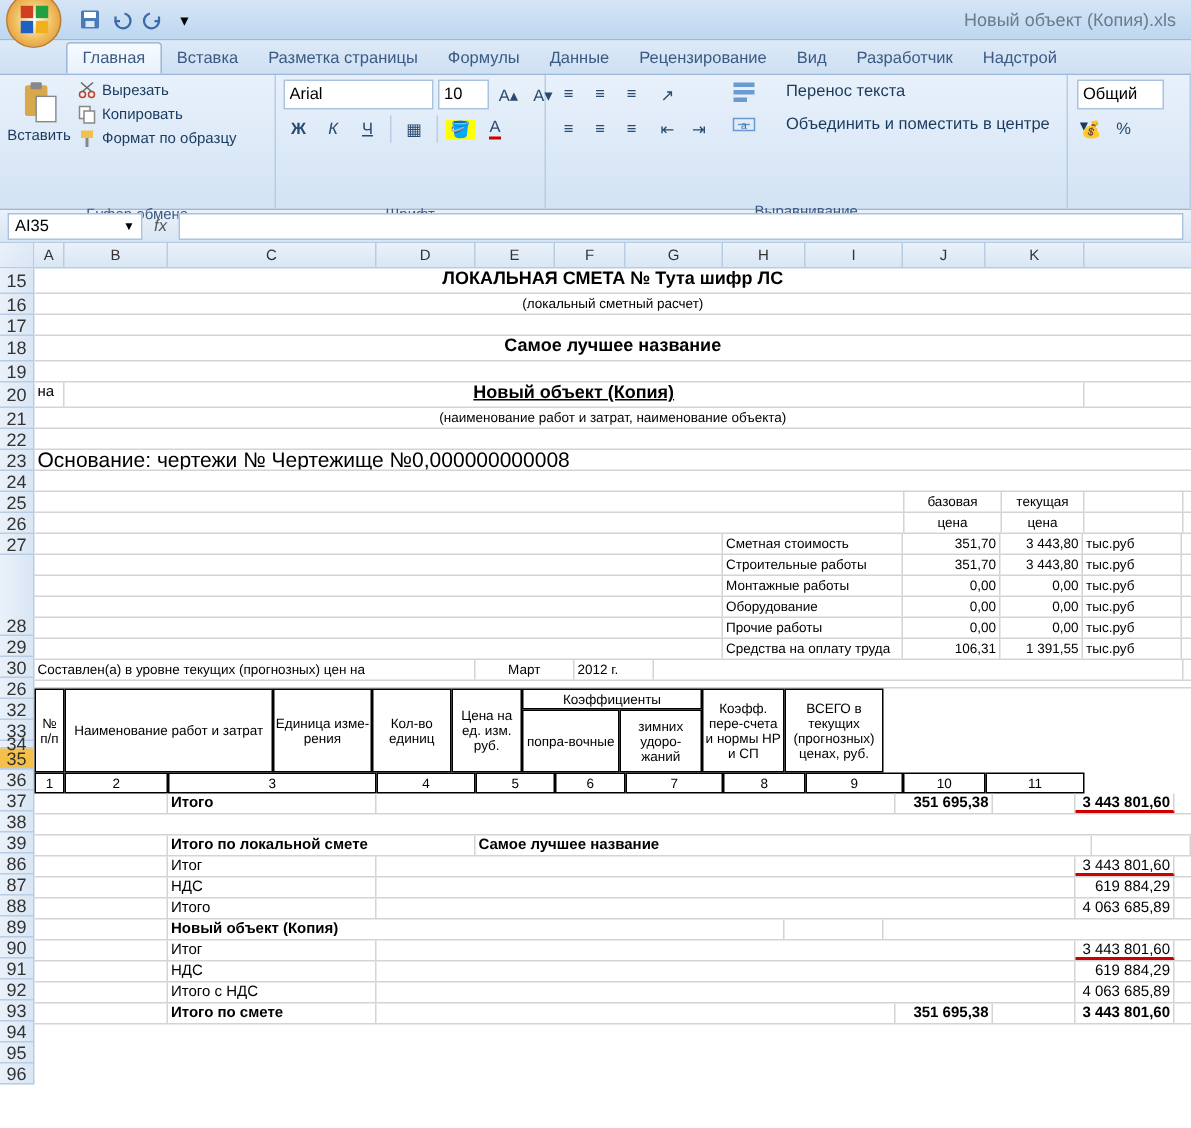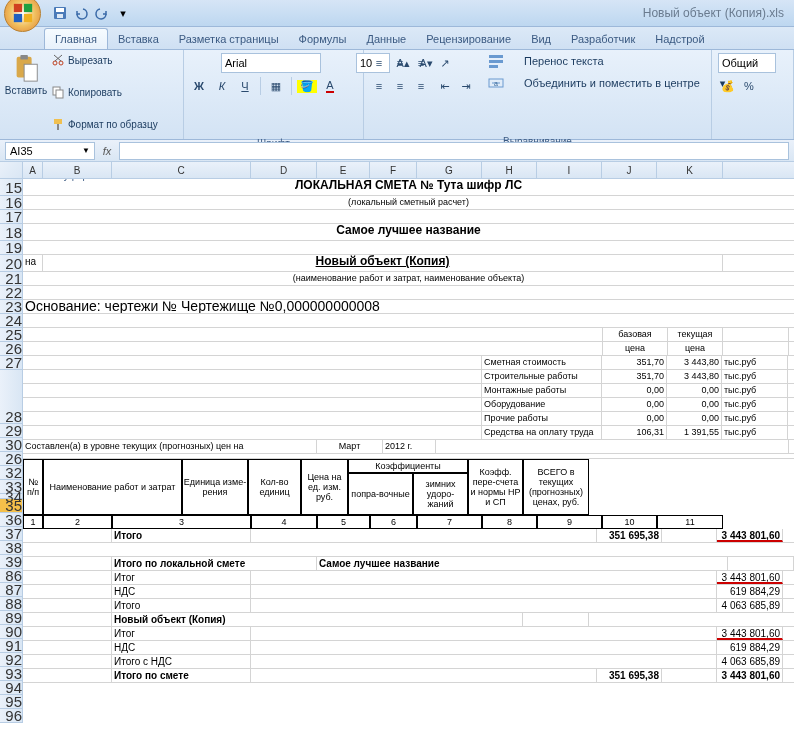--- a/index.html
+++ b/index.html
@@ -12,42 +12,42 @@
 .titlebar-title { position: absolute; right: 10px; color: #6a7b8f; font-size: 12px; }
 .tabs { height: 23px; background: linear-gradient(#dce9f7,#cfe0f3); display: flex; align-items: flex-end; padding-left: 44px; border-bottom: 1px solid #9db8d9; }
 .tab { padding: 4px 10px; font-size: 11px; color: #3b5a82; cursor: pointer; }
 .tab.active { background: linear-gradient(#f6fbff,#e8f1fb); border: 1px solid #9db8d9; border-bottom: none; border-radius: 3px 3px 0 0; }
 .ribbon { height: 90px; background: linear-gradient(#e8f1fb,#d3e3f4); display: flex; border-bottom: 1px solid #9db8d9; }
 .group { border-right: 1px solid #b8cde4; padding: 3px 5px; display: flex; flex-direction: column; justify-content: space-between; }
 .group-label { text-align: center; font-size: 10px; color: #3b5a82; padding: 1px 0; margin-top: 38px; }
 .group-body { flex: 1; display: flex; align-items: flex-start; }
 .paste-btn { display: flex; flex-direction: column; align-items: center; gap: 2px; width: 42px; font-size: 10px; color: #1a3a5e; }
 .paste-btn svg { width: 30px; height: 30px; }
-.clip-side { display: flex; flex-direction: column; gap: 18px; margin-left: 4px; font-size: 10px; color: #1a3a5e; }
+.clip-side { display: flex; flex-direction: column; gap: 2px; margin-left: 4px; font-size: 10px; color: #1a3a5e; }
 .clip-side div { display: flex; align-items: center; gap: 3px; }
 .font-row { display: flex; align-items: center; gap: 3px; margin-bottom: 3px; }
-.font-sel { border: 1px solid #a9c2dd; background: #fff; font-size: 11px; padding: 1px 3px; height: 20px; margin-left: 32px; }
+.font-sel { border: 1px solid #a9c2dd; background: #fff; font-size: 11px; padding: 1px 3px; height: 20px; }
 .font-name { width: 100px; }
 .font-size { width: 34px; }
 .btn-sm { width: 20px; height: 20px; border: 1px solid transparent; display: inline-flex; align-items: center; justify-content: center; font-size: 11px; color: #2a4a6e; border-radius: 2px; }
 .sep { width: 1px; height: 18px; background: #b8cde4; margin: 0 2px; }
 .align-col { display: flex; flex-direction: column; gap: 3px; }
 .align-row { display: flex; gap: 1px; }
 .wrap-row { display: flex; align-items: center; gap: 20px; font-size: 11px; color: #1a3a5e; white-space: nowrap; margin-bottom: 3px; }
 .number-group { padding: 3px 6px; }
 .num-sel { border: 1px solid #a9c2dd; background: #fff; font-size: 11px; padding: 1px 3px; height: 20px; width: 58px; }
 .namebox-bar { height: 22px; background: linear-gradient(#eaf1fa,#d9e6f4); display: flex; align-items: center; border-bottom: 1px solid #b8cde4; padding: 0 5px; gap: 4px; }
 .namebox { width: 90px; height: 18px; border: 1px solid #a9c2dd; background: #fff; font-size: 11px; padding: 0 4px; display: flex; align-items: center; justify-content: space-between; }
 .fx-icon { font-style: italic; font-size: 11px; color: #555; }
 .formula-input { flex: 1; height: 18px; border: 1px solid #a9c2dd; background: #fff; }
 .grid-area { display: flex; height: 590px; }
 .row-headers { width: 23px; background: linear-gradient(90deg,#eaf1fa,#d9e6f4); border-right: 1px solid #b8cde4; }
 .col-headers { height: 17px; background: linear-gradient(#eaf1fa,#d9e6f4); border-bottom: 1px solid #b8cde4; display: flex; }
 .colh { border-right: 1px solid #b8cde4; text-align: center; font-size: 10px; color: #333; line-height: 17px; }
-.rowh { height: 14px; border-bottom: 1px solid #b8cde4; text-align: right; font-size: 15px; color: #333; line-height: 14px; }
+.rowh { height: 14px; border-bottom: 1px solid #b8cde4; text-align: center; font-size: 12px; color: #333; line-height: 14px; }
 .rowh.active { background: #f5c04a; }
 .grid { flex: 1; position: relative; }
 .cells { position: relative; }
 .row { display: flex; border-bottom: 1px solid #d4d4d4; height: 14px; }
 .cell { border-right: 1px solid #d4d4d4; font-size: 10px; padding: 0 2px; overflow: hidden; white-space: nowrap; line-height: 13px; }
 .c-A{width:20px}.c-C{width:139px}.c-D{width:66px}.c-E{width:53px}.c-I{width:65px}.c-J{width:55px}.c-K{width:66px}
 .center{text-align:center}.right{text-align:right}.bold{font-weight:bold}
 .underline{text-decoration:underline}
 .span-all{width:771px;border-right:none}
 .hdrc{border:1px solid #000;display:flex;align-items:center;justify-content:center;text-align:center;font-size:9px}

